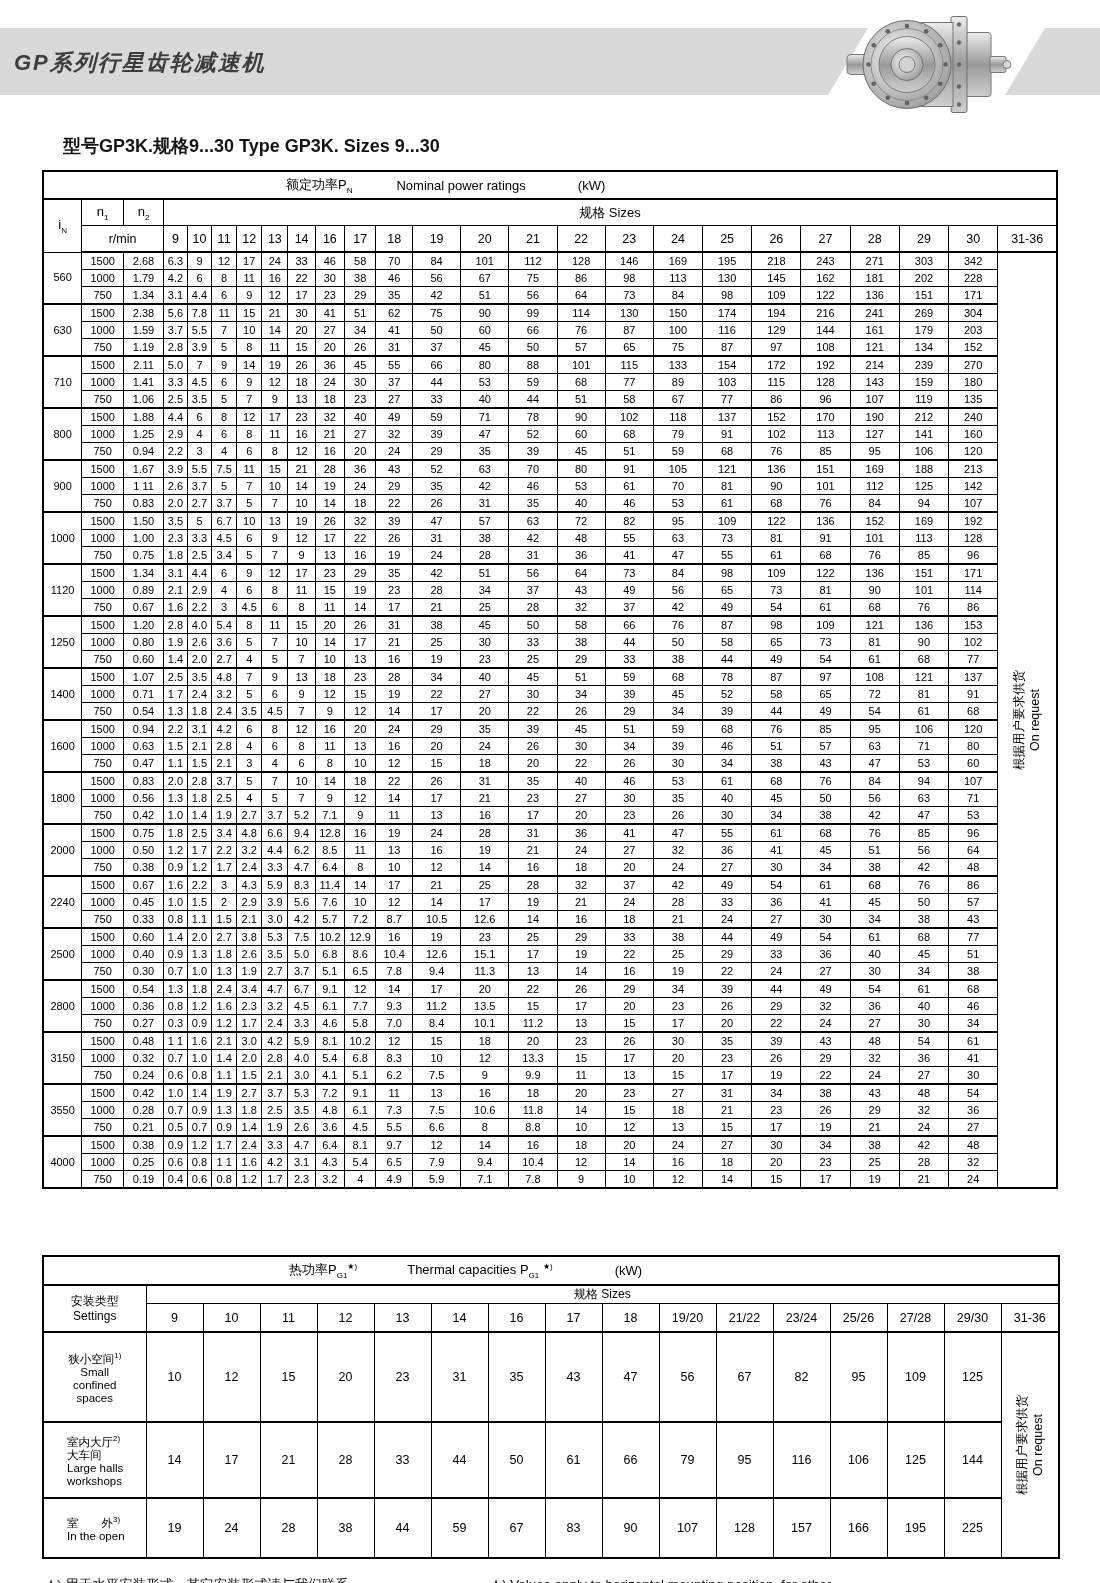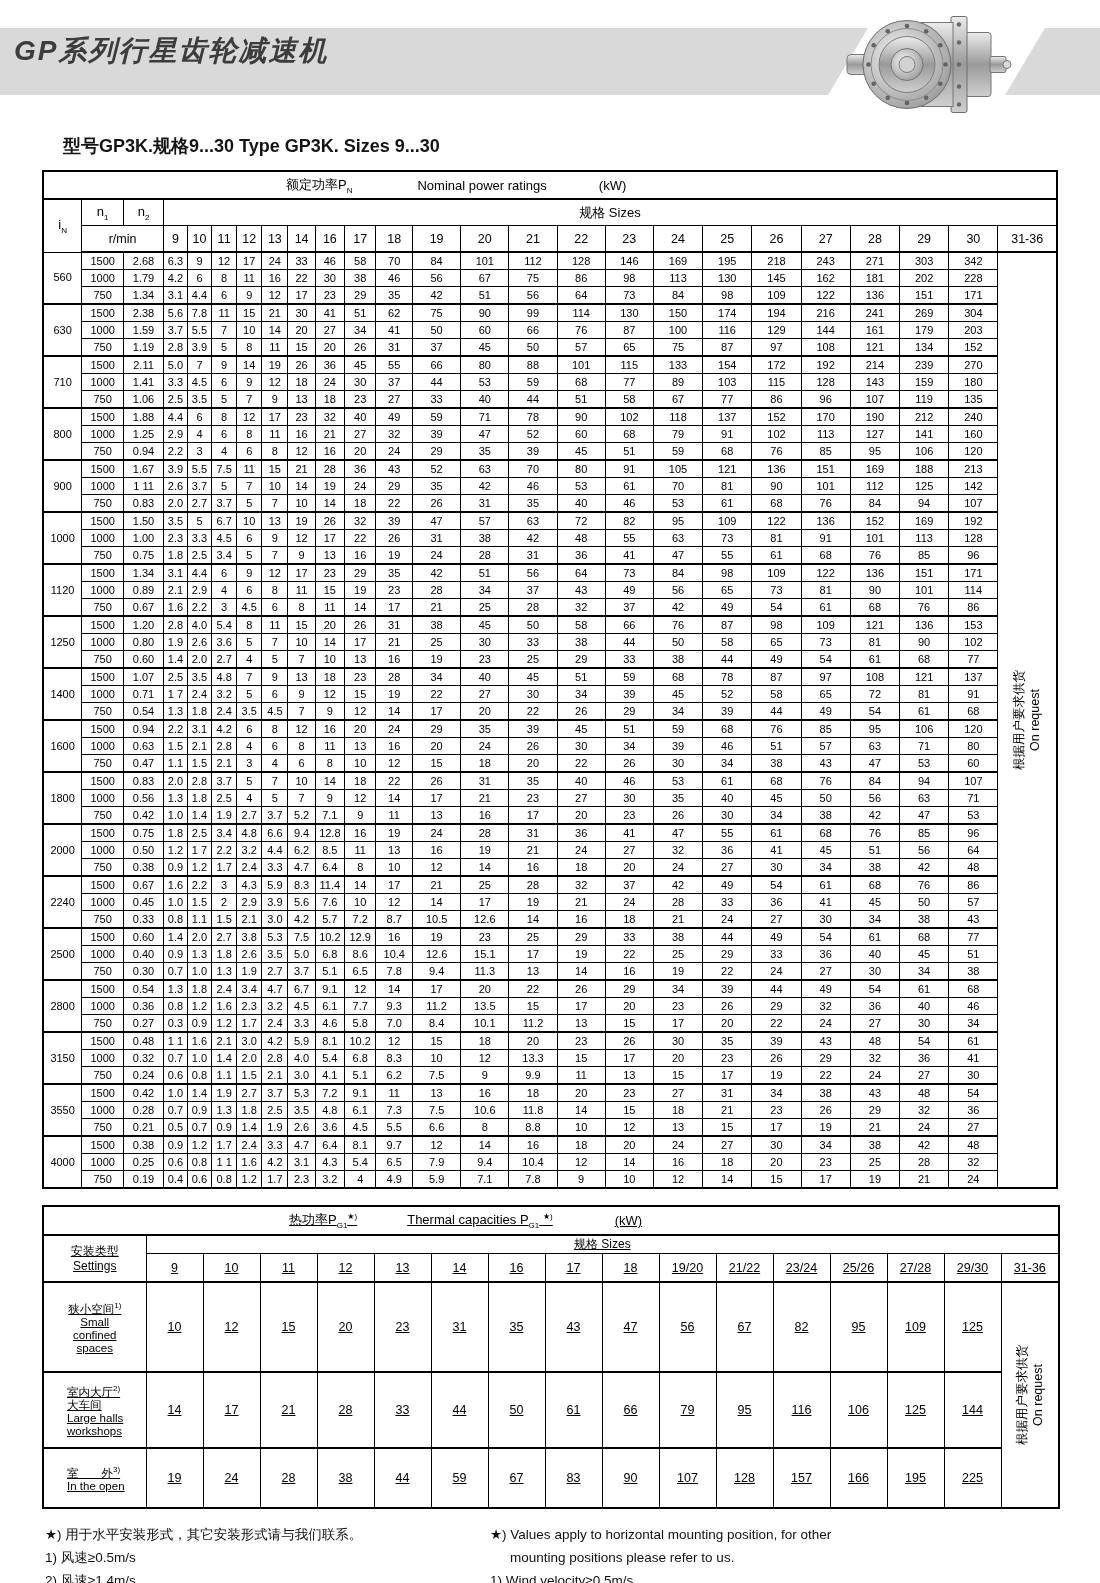--- a/index.html
+++ b/index.html
@@ -7,48 +7,48 @@
     width:1100px;height:1583px;background:#ffffff;color:#000;
     font-family:"Liberation Sans","DejaVu Sans",sans-serif;
     position:relative;overflow:hidden;
   }
   
   .banner{position:relative;height:128px;}
   .band{position:absolute;left:0;top:28px;width:868px;height:67px;background:#d9d9d9;
         clip-path:polygon(0 0,100% 0,calc(100% - 40px) 100%,0 100%);}
   .band-right{position:absolute;right:0;top:28px;width:95px;height:67px;background:#d9d9d9;
         clip-path:polygon(40px 0,100% 0,100% 100%,0 100%);}
-  .banner-title{position:absolute;left:14px;top:32px;font-size:28px;font-weight:bold;
+  .banner-title{position:absolute;left:14px;top:48px;font-size:22px;font-weight:bold;
         font-style:italic;color:#3c3c3c;letter-spacing:2px;white-space:nowrap;}
   .gearbox{position:absolute;left:845px;top:2px;width:170px;height:126px;}
   
   .subtitle{margin:6px 0 12px 63px;font-size:18px;font-weight:600;color:#141414;}
   
   table{border-collapse:collapse;table-layout:fixed;margin-left:42px;background:#fff;}
   .ptable{width:1016px;border:2px solid #000;font-size:11px;}
   .ptable th,.ptable td{border:1px solid #000;padding:0;text-align:center;vertical-align:middle;
         overflow:hidden;white-space:nowrap;}
   .ptable thead th{font-weight:normal;}
   .t1-titlecell{height:26px;border-bottom:2px solid #000 !important;}
   .t1title{display:flex;align-items:center;font-size:13px;}
   .t1title .tz{margin-left:242px;}
-  .t1title .te{margin-left:65px;}
+  .t1title .te{margin-left:44px;}
   .t1title .tu{margin-left:52px;}
   .hd2{height:25px;font-size:13px;}
   .hd3 th{height:25px;font-size:12.5px;border-bottom:2px solid #000 !important;}
   .ptable tbody td{height:16px;line-height:15px;font-size:11px;}
   .ptable tr.g-end td{border-bottom-width:2px;}
   .c-in{font-size:11px;border-bottom-width:2px !important;}
   sub{font-size:8px;}
   sup{font-size:8px;}
   .onreq-cell{position:relative;}
   .rot{position:absolute;left:50%;top:50%;transform:translate(-50%,-50%) rotate(-90deg);
        white-space:nowrap;text-align:center;font-size:12.5px;line-height:16px;}
   
-  .ttable{width:1016px;border:2px solid #000;margin-top:16px;font-size:12px;text-decoration:underline;}
+  .ttable{width:1016px;border:2px solid #000;margin-top:66px;font-size:12px;}
   .ttable th,.ttable td{border:1px solid #000;padding:0;text-align:center;vertical-align:middle;overflow:hidden;}
   .ttable thead th{font-weight:normal;}
   .t2-titlecell{height:27px;border-bottom:2px solid #000 !important;}
   .t2title{display:flex;align-items:center;font-size:13px;}
   .t2title .tz{margin-left:245px;}
   .t2title .te{margin-left:50px;}
   .t2title .tu{margin-left:62px;}
   .settings-cell{font-size:12px;line-height:15px;border-bottom:2px solid #000 !important;}
   .t2-numrow th{height:27px;font-size:12.5px;border-bottom:2px solid #000 !important;}
   .ttable tbody td,.ttable tbody th{border-bottom-width:2px;}

